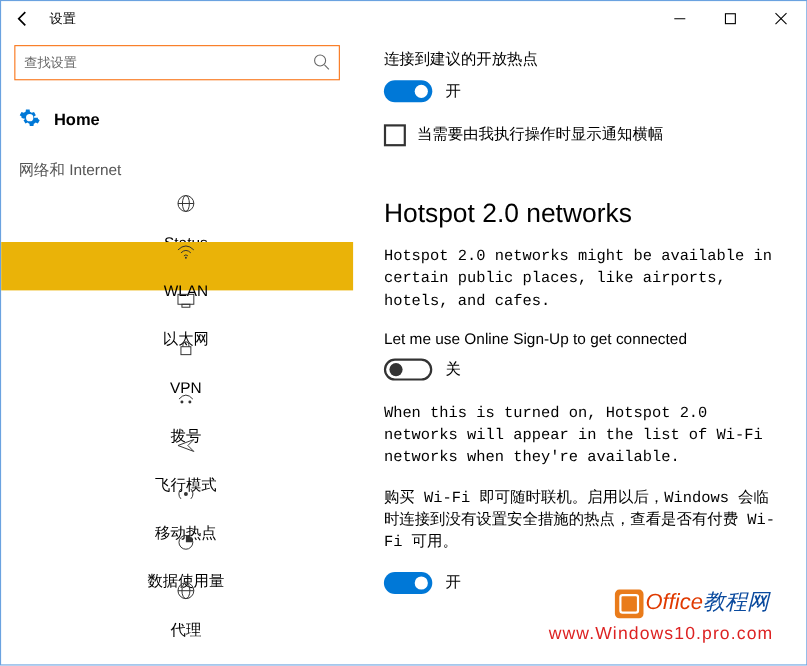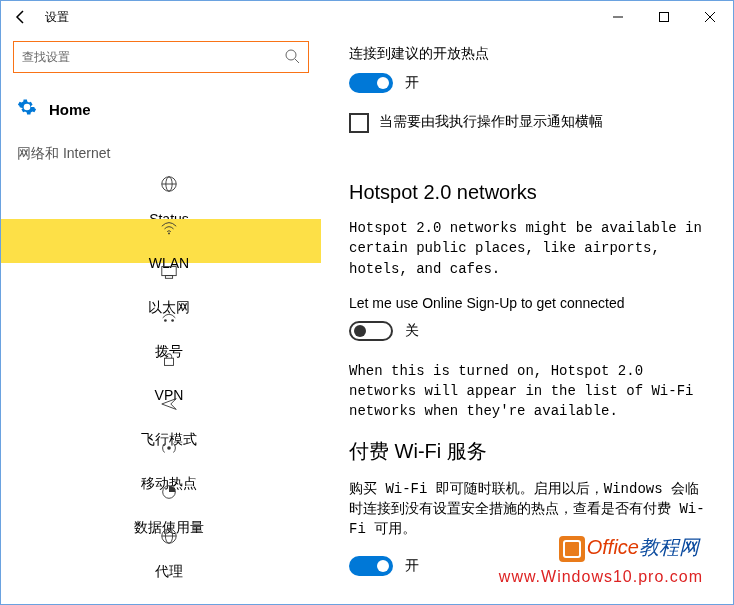--- a/index.html
+++ b/index.html
@@ -18,36 +18,36 @@
 
   .home { display:flex; align-items:center; padding: 8px 12px 16px 16px; gap:12px; }
   .home .gear { color:#0078d7; }
   .home .label { font-weight:600; font-size:15px; }
 
   .cat-header { padding: 8px 0 12px 16px; color:#555; font-size:14px; }
 
   .navlist { display:flex; flex-direction:column; }
   .nav-item { height:44px; display:flex; align-items:center; padding-left:16px; gap:18px; font-size:14px; color:#000; cursor:pointer;flex-direction:column; }
   .nav-item .icon { width:18px; display:flex; justify-content:center; color:#333; }
-  .nav-item.selected { background:#fde047; }
+  .nav-item.selected { background:#eab308; }
 
   .content { flex:1; padding: 8px 28px 8px 28px; overflow:hidden; font-size:14px; color:#000; }
   .content .label-line { font-size:14px; margin:4px 0 10px 0; }
   .toggle-row { display:flex; align-items:center; gap:12px; margin-bottom:20px; }
   .toggle { width:44px; height:20px; border-radius:10px; position:relative; }
   .toggle .knob { width:12px; height:12px; border-radius:50%; position:absolute; top:4px; }
   .toggle.on { background:#0078d7; }
   .toggle.on .knob { right:4px; background:#fff; }
   .toggle.off { background:#fff; border:2px solid #333; width:44px; height:20px; }
   .toggle.off .knob { left:3px; top:2px; background:#333; }
 
   .checkbox-row { display:flex; align-items:flex-start; gap:10px; margin-bottom:48px; }
   .checkbox { width:20px; height:20px; border:2px solid #333; flex-shrink:0; }
 
-  h2.section { font-size:20px; font-weight:400; margin: 12px 0 14px 0; }
+  h2.section { font-size:24px; font-weight:400; margin: 12px 0 14px 0; }
   .body-text { font-size:14px; line-height:1.45; margin-bottom:16px;font-family:Liberation Mono, monospace; }
 
   .watermark1 { position:absolute; right:34px; bottom:42px; font-size:20px; font-weight:400; font-style:italic; }
   .watermark1 .b1 { color:#e03a00; }
   .watermark1 .b2 { color:#0a4a9e; }
   .wm-icon { display:inline-block; width:26px; height:26px; background:#e97b1a; border-radius:4px; position:relative; vertical-align:middle; margin-right:2px; }
   .wm-icon::before { content:""; position:absolute; inset:4px; border:2px solid #fff; border-radius:3px; }
   .watermark2 { position:absolute; right:30px; bottom:18px; font-size:16px; color:#d22; letter-spacing:1px; }
 </style>
 </head>
@@ -128,35 +128,35 @@
             <svg width="18" height="18" viewBox="0 0 20 20">
               <rect x="2" y="4" width="16" height="10" stroke="#333" fill="none"></rect>
               <rect x="6" y="14" width="8" height="3" stroke="#333" fill="none"></rect>
             </svg>
           </span>
         <span>以太网</span>
       </div>
       <div class="nav-item">
         <span class="icon">
             <svg width="18" height="18" viewBox="0 0 20 20">
+              <rect x="5" y="8" width="10" height="8" stroke="#333" fill="none"></rect>
+              <path d="M7 8 V6 a3 3 0 016 0 V8" stroke="#333" fill="none"></path>
+            </svg>
+          </span>
+        <span>VPN</span>
+      </div>
+      <div class="nav-item">
+        <span class="icon">
+            <svg width="18" height="18" viewBox="0 0 20 20">
               <path d="M3 12 Q10 4 17 12" stroke="#333" fill="none"></path>
               <circle cx="6" cy="15" r="1.5" fill="#333"></circle>
               <circle cx="14" cy="15" r="1.5" fill="#333"></circle>
             </svg>
           </span>
         <span>拨号</span>
-      </div>
-      <div class="nav-item">
-        <span class="icon">
-            <svg width="18" height="18" viewBox="0 0 20 20">
-              <rect x="5" y="8" width="10" height="8" stroke="#333" fill="none"></rect>
-              <path d="M7 8 V6 a3 3 0 016 0 V8" stroke="#333" fill="none"></path>
-            </svg>
-          </span>
-        <span>VPN</span>
       </div>
       <div class="nav-item">
         <span class="icon">
             <svg width="18" height="18" viewBox="0 0 20 20">
               <path d="M2 10 L18 4 L12 10 L18 16 Z" stroke="#333" fill="none"></path>
             </svg>
           </span>
         <span>飞行模式</span>
       </div>
       <div class="nav-item">
@@ -210,21 +210,20 @@
     <div class="label-line">Let me use Online Sign-Up to get connected</div>
     <div class="toggle-row">
       <div class="toggle off">
           <div class="knob"></div>
         </div>
       <span>关</span>
     </div>
 
     <div class="body-text">When this is turned on, Hotspot 2.0 networks will appear in the list of Wi-Fi networks when they're available.</div>
 
-    <h2 class="section">付费 Wi-Fi 服务</h2>
     <div class="body-text">购买 Wi-Fi 即可随时联机。启用以后，Windows 会临时连接到没有设置安全措施的热点，查看是否有付费 Wi-Fi 可用。</div>
     <div class="toggle-row">
       <div class="toggle on">
           <div class="knob"></div>
         </div>
       <span>开</span>
     </div>
   </div>
 </div>
 

